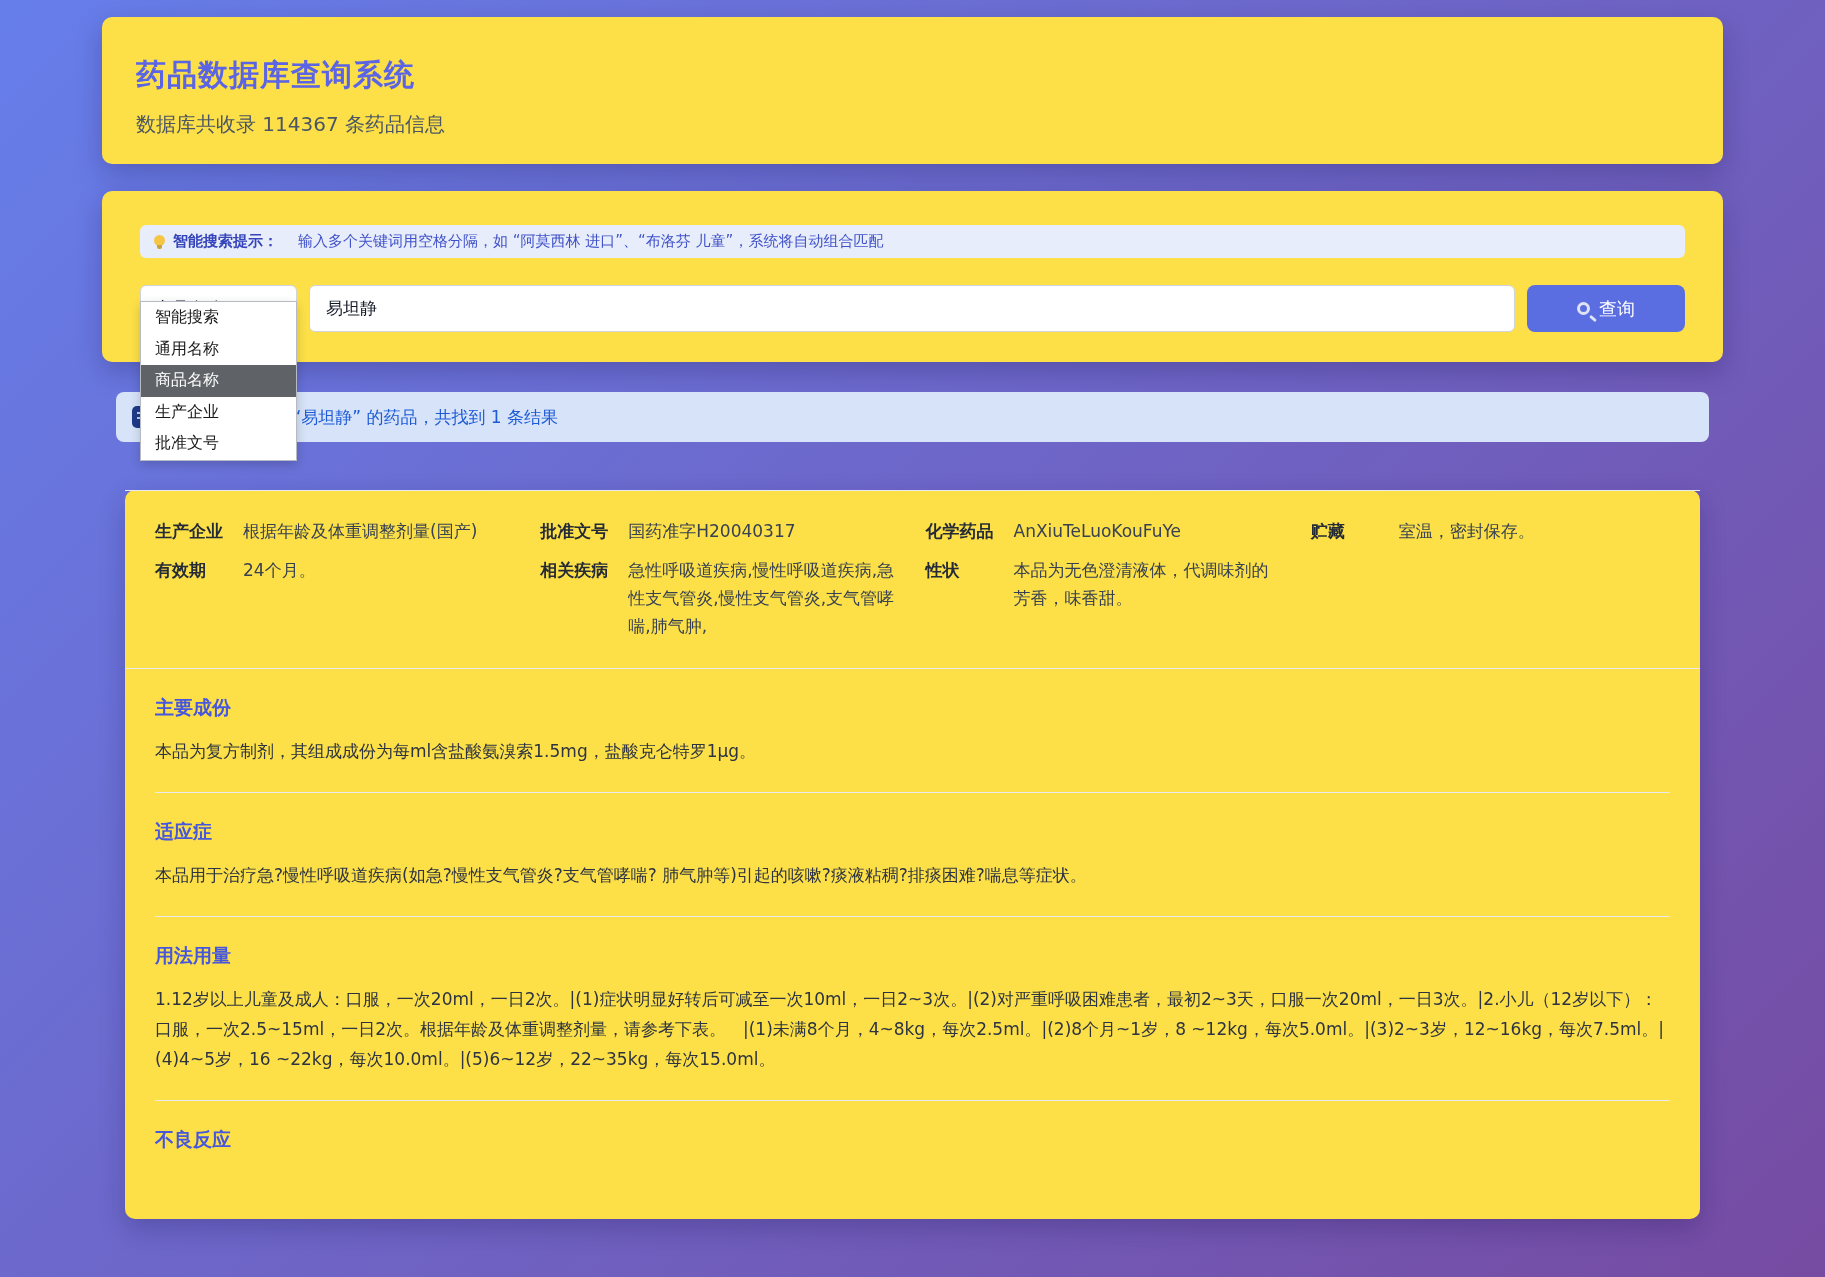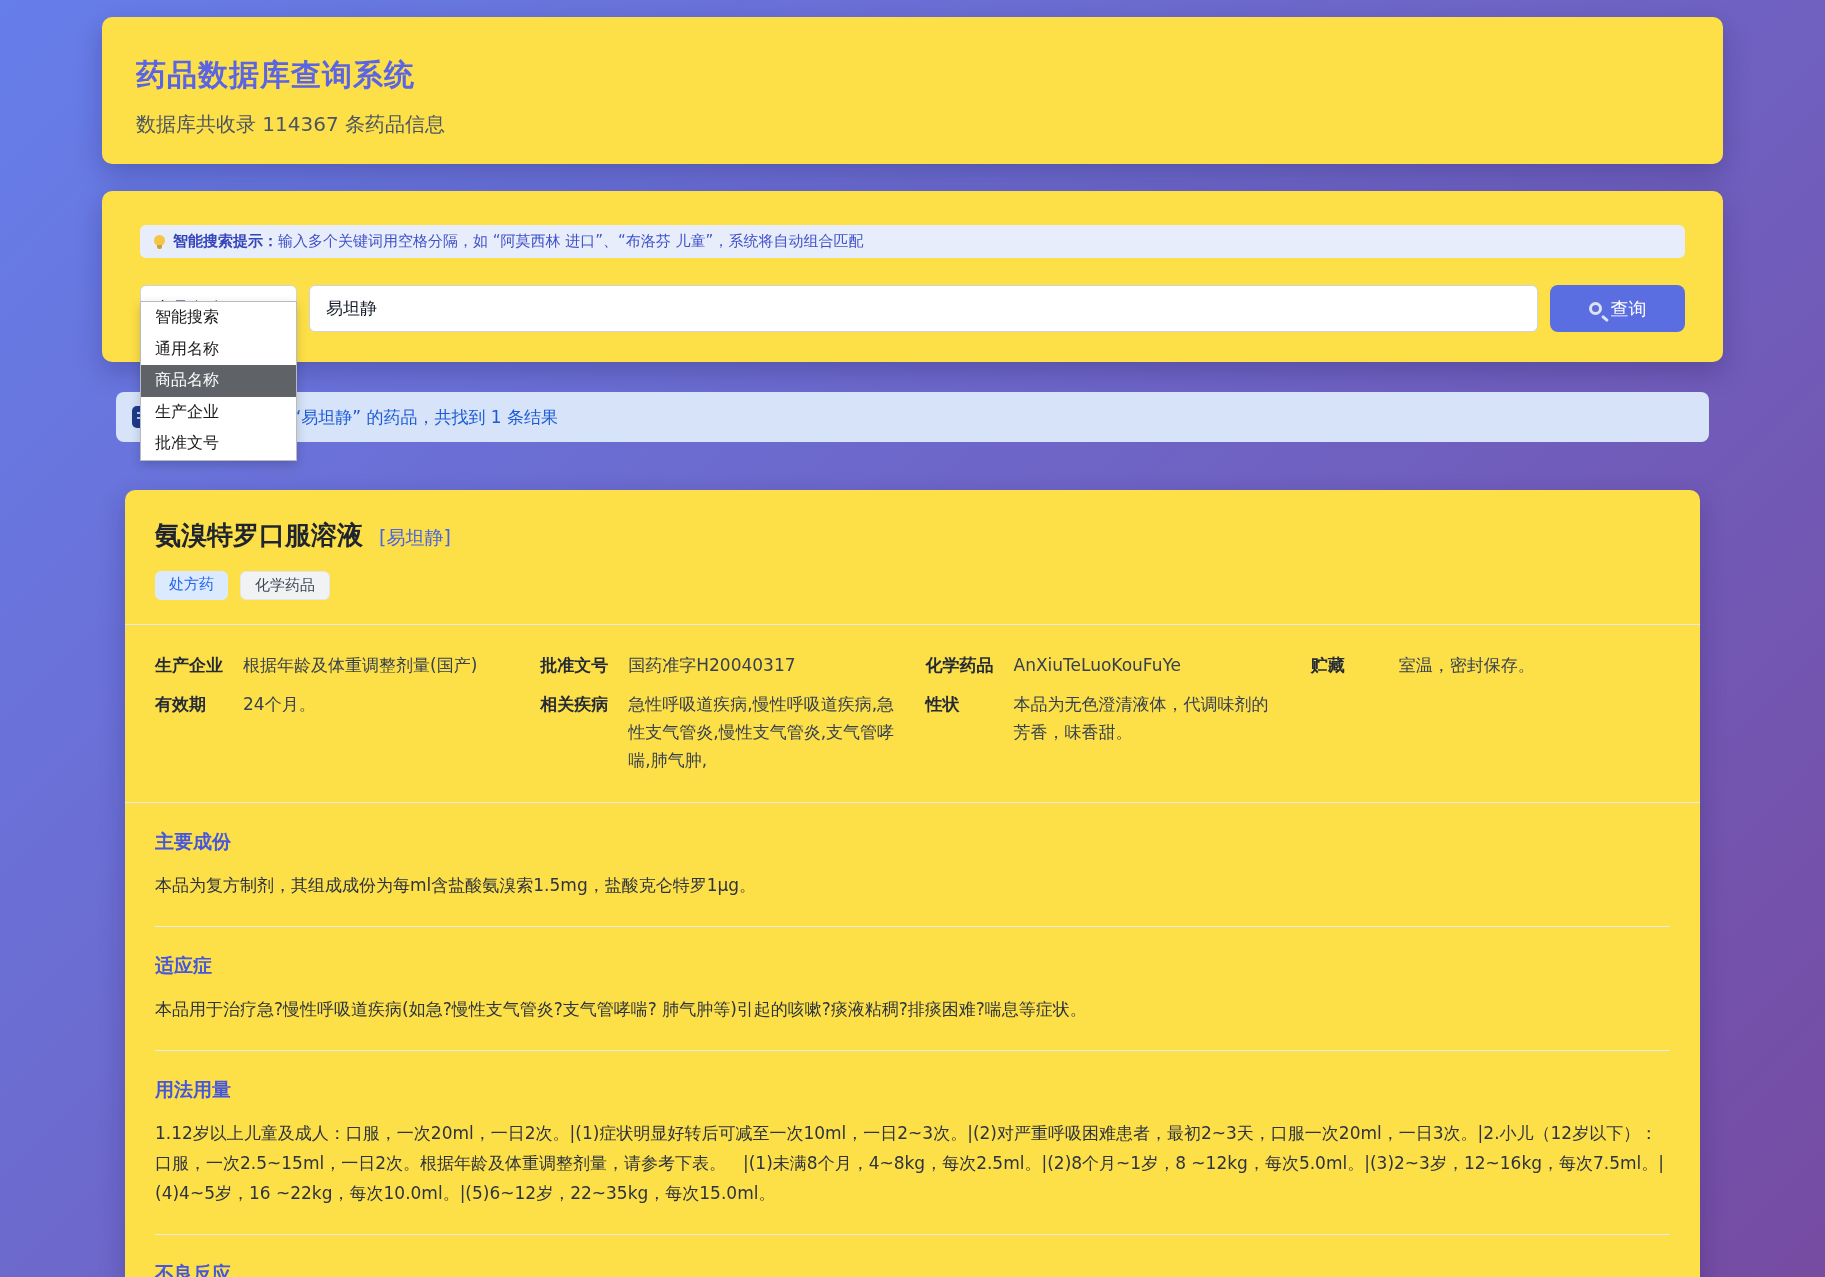--- a/index.html
+++ b/index.html
@@ -14,27 +14,27 @@
   
   .header-card { margin:17px 102px 0; padding:38px 34px 26px; }
   .app-title { font-size:30px; font-weight:bold; color:#5a64e4; letter-spacing:1px; }
   .app-subtitle { margin-top:15px; font-size:20px; color:#4b5563; }
 
   
   .search-card { margin:27px 102px 0; padding:34px 38px 30px; }
   .tip-bar { background:#e8edfb; border-radius:6px; height:33px; display:flex; align-items:center; padding:0 12px; font-size:15px; color:#3f51c9; }
   .bulb-icon { width:11px; height:11px; background:#f5c544; border-radius:50%; position:relative; margin:0 8px 2px 2px; flex:none; }
   .bulb-icon:after { content:""; position:absolute; left:3px; top:10px; width:5px; height:4px; background:#c9a23a; border-radius:0 0 2px 2px; }
-  .tip-label { font-weight:bold; margin-right:0; color:#3544bb; }
+  .tip-label { font-weight:bold; margin-right:20px; color:#3544bb; }
   .search-row { display:flex; margin-top:27px; height:47px; }
   .type-select { width:157px; flex:none; border:1px solid #cfd4da; border-radius:6px; display:flex; align-items:center; padding:0 12px 0 14px; font-size:17px; color:#111827; cursor:default; background:#fff; }
   .type-select .sel-text { flex:1; }
   .chev { width:9px; height:9px; border-right:2px solid #444; border-bottom:2px solid #444; transform:rotate(45deg) translateY(-3px); flex:none; }
   .search-input { flex:1; margin-left:12px; border:1px solid #cfd4da; border-radius:6px; padding:0 16px; font-size:17px; color:#111827; font-family:inherit; outline:none; }
-  .search-btn { width:135px; flex:none; margin-left:12px; background:#5b6ee1; border:none; border-radius:8px; color:#fff; font-size:18px; display:flex; align-items:center; justify-content:center; cursor:pointer; font-family:inherit; }
+  .search-btn { width:158px; flex:none; margin-left:12px; background:#5b6ee1; border:none; border-radius:8px; color:#fff; font-size:18px; display:flex; align-items:center; justify-content:center; cursor:pointer; font-family:inherit; }
   .mag-icon { width:13px; height:13px; border:3px solid #dfe3f4; border-radius:50%; position:relative; margin-right:9px; flex:none; }
   .mag-icon:after { content:""; position:absolute; width:8px; height:3px; background:#dfe3f4; transform:rotate(40deg); left:9px; top:12px; border-radius:2px; }
 
   
   .results-bar { margin:30px 116px 0; height:50px; background:#d7e3f8; border-radius:8px; display:flex; align-items:center; padding:0 16px; }
   .clip-icon { width:22px; height:22px; background:#1e3a8a; border-radius:5px; flex:none; margin-right:14px; position:relative; }
   .clip-icon:after { content:""; position:absolute; left:5px; top:6px; width:12px; height:2px; background:#bcd0f5; box-shadow:0 5px 0 #bcd0f5; }
   .results-text { font-size:17px; color:#1d5bd6; }
 
   
@@ -99,30 +99,20 @@
 <div class="dropdown">
   <div class="opt">智能搜索</div>
   <div class="opt">通用名称</div>
   <div class="opt selected">商品名称</div>
   <div class="opt">生产企业</div>
   <div class="opt">批准文号</div>
 </div>
 
 <div class="card drug-card">
 
-  <div class="title-sec">
-    <div class="drug-title-row">
-      <span class="drug-name">氨溴特罗口服溶液</span>
-      <span class="drug-alias">[易坦静]</span>
-    </div>
-    <div class="tag-row">
-      <span class="tag tag-rx">处方药</span>
-      <span class="tag tag-chem">化学药品</span>
-    </div>
-  </div>
 
   <div class="grid-sec">
     <div class="d-item">
       <span class="d-label">生产企业</span>
       <span class="d-value">根据年龄及体重调整剂量(国产)</span>
     </div>
     <div class="d-item">
       <span class="d-label">批准文号</span>
       <span class="d-value">国药准字H20040317</span>
     </div>

